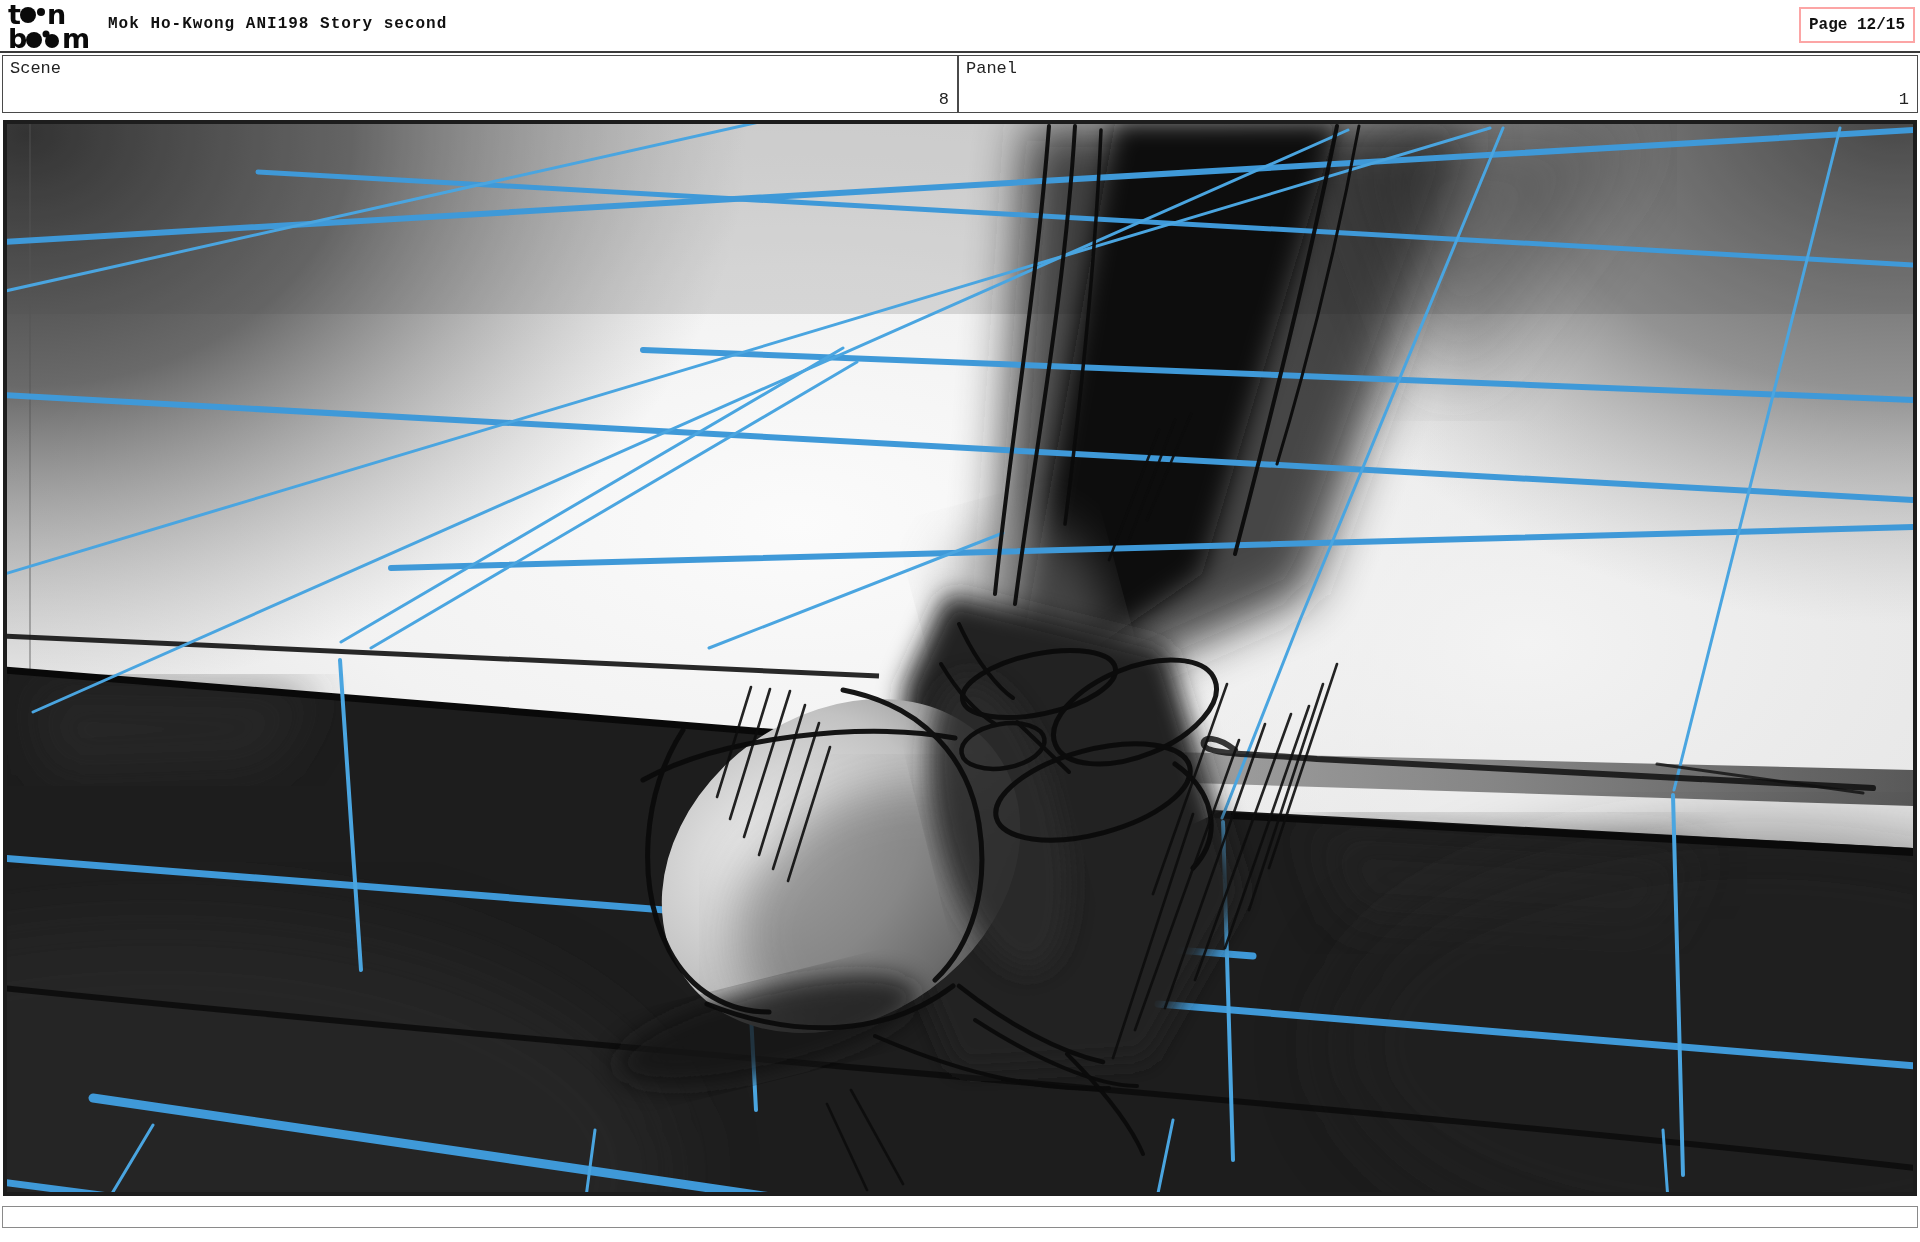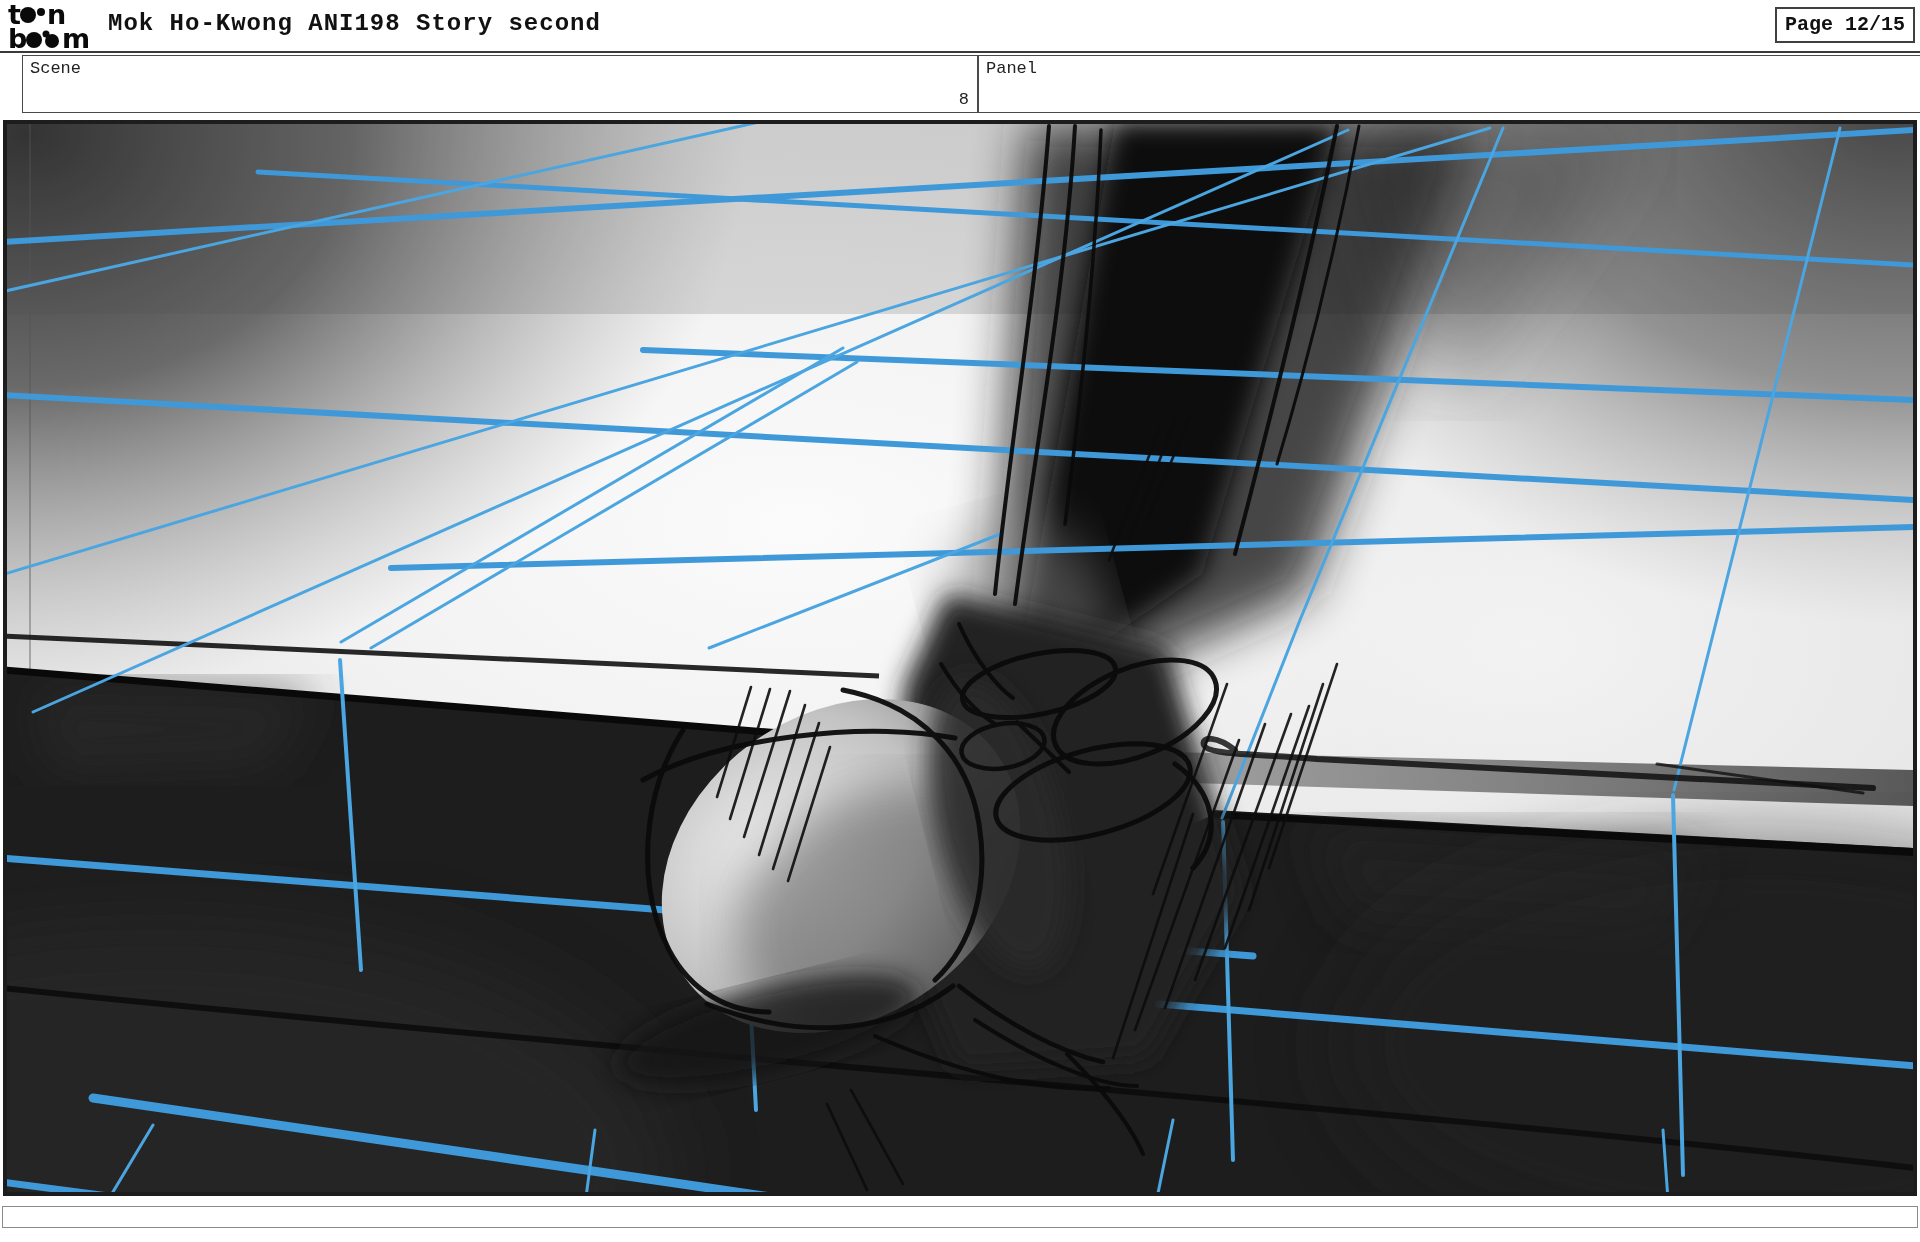--- a/index.html
+++ b/index.html
@@ -3,26 +3,26 @@
 <meta charset="utf-8">
 <style>
   html,body{margin:0;padding:0;background:#ffffff;}
   #page{position:relative;width:1920px;height:1242px;background:#fff;overflow:hidden;
         font-family:"Liberation Mono","DejaVu Sans Mono",monospace;color:#111;}
   
   #header{position:absolute;left:0;top:0;width:1920px;height:51px;background:#fff;
           border-bottom:2px solid #3a3a3a;}
   #logo{position:absolute;left:8px;top:2px;width:86px;height:48px;}
   #doc-title{position:absolute;left:108px;top:0;height:51px;line-height:48px;
-             font-size:24px;font-weight:bold;letter-spacing:1px;white-space:nowrap;}
-  #page-box{position:absolute;right:5px;top:7px;height:32px;border:2px solid #404040;
-            padding:0 8px;line-height:32px;font-size:20px;font-weight:bold;background:#fff;}
+             font-size:16px;font-weight:bold;letter-spacing:1px;white-space:nowrap;}
+  #page-box{position:absolute;right:5px;top:7px;height:32px;border:2px solid #fca5a5;
+            padding:0 8px;line-height:32px;font-size:16px;font-weight:bold;background:#fff;}
   
   .field-row{position:absolute;left:0;top:55px;width:1920px;height:60px;}
-  .field-box{position:absolute;top:0;height:58px;border:1px solid #4a4a4a;background:#fff;box-sizing:border-box;margin-left:20px;}
+  .field-box{position:absolute;top:0;height:58px;border:1px solid #4a4a4a;background:#fff;box-sizing:border-box;}
   #scene-box{left:2px;width:956px;}
   #panel-box{left:958px;width:960px;text-align:center;}
   .field-label{position:absolute;left:7px;top:3px;font-size:17px;color:#222;}
   .field-value{position:absolute;right:8px;bottom:3px;font-size:17px;color:#222;}
   
   #panel-frame{position:absolute;left:3px;top:120px;width:1914px;height:1076px;box-sizing:border-box;
                border:4px solid #1d1d1d;background:#0e0e0e;}
   #panel-frame svg{display:block;}
   
   #caption-box{position:absolute;left:2px;top:1206px;width:1914px;height:20px;

